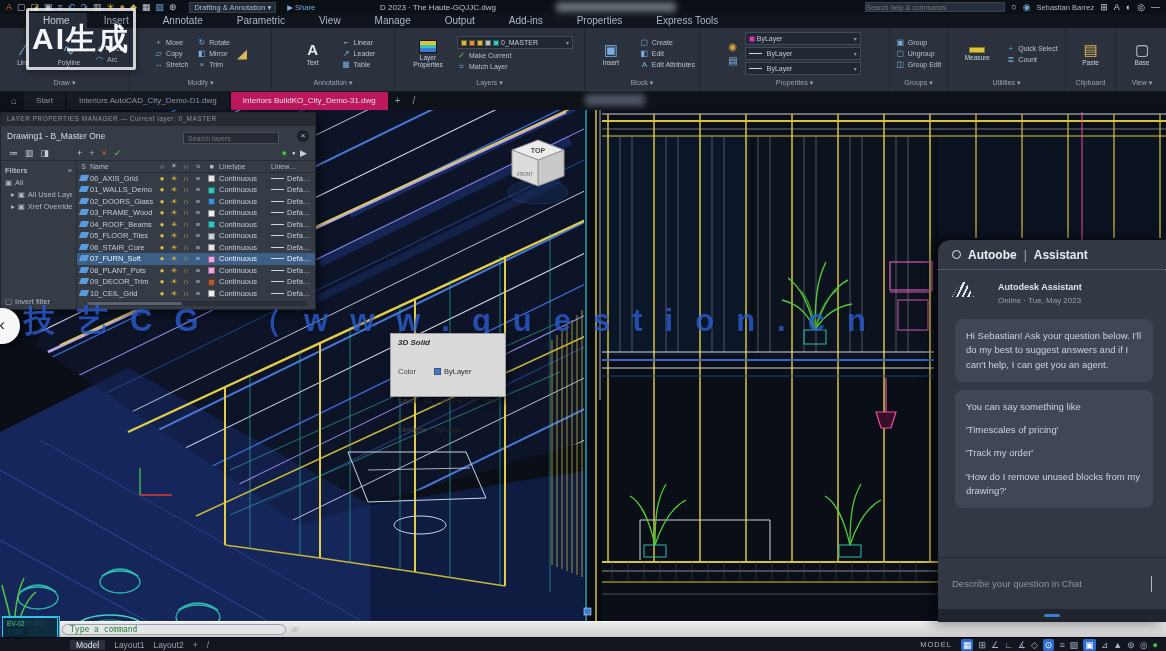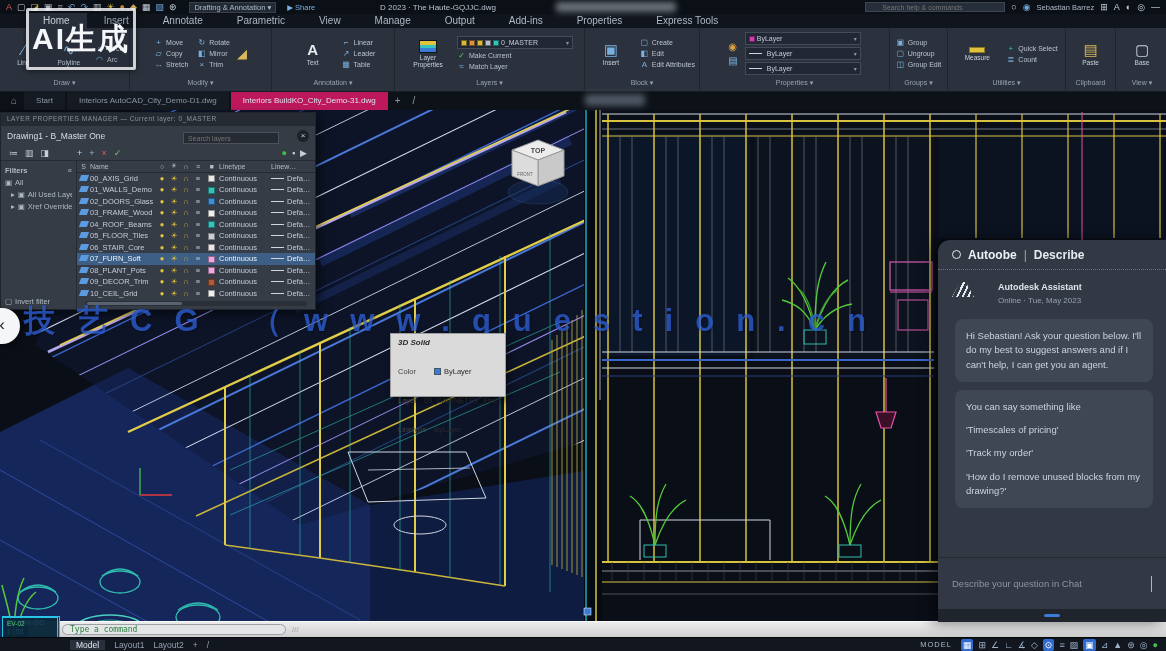--- a/index.html
+++ b/index.html
@@ -360,21 +360,21 @@
     <span class="qi" style="color: rgb(232, 200, 60);">☀</span>
     <span class="qi" style="color: rgb(224, 154, 60);">●</span>
     <span class="qi" style="color: rgb(217, 183, 90);">◆</span>
     <span class="qi" style="color: rgb(199, 208, 218);">▦</span>
     <span class="qi" style="color: rgb(111, 168, 220);">▨</span>
     <span class="qi" style="color: rgb(199, 208, 218);">⊛</span>
     <span class="wsdrop"><span>Drafting &amp; Annotation</span> ▾</span>
     <span class="sharebtn">▶ Share</span>
     <span class="t-title">D 2023 · The Haute-GQJJC.dwg</span>
     <div class="t-right">
-      <input class="t-search" style="width: 140px; height: 10px; background: rgb(38, 46, 58); border: 1px solid rgb(61, 69, 82); color: rgb(159, 176, 194); font-size: 7px; padding: 0px 16px; outline: none;" placeholder="Search help &amp; commands">
+      <input class="t-search" style="width: 140px; height: 10px; background: rgb(38, 46, 58); border: 1px solid rgb(61, 69, 82); color: rgb(159, 176, 194); font-size: 7px; padding: 0px 0; outline: none;" placeholder="Search help &amp; commands">
       <span class="qi" style="color:#c7d0da">○</span>
       <span class="qi" style="color:#6fa8dc">◉</span>
       <span class="t-user">Sebastian Barrez</span>
       <span class="qi" style="color:#c7d0da">⊞</span>
       <span class="qi" style="color:#c7d0da">A</span>
       <span class="qi" style="color:#c7d0da">◐</span>
       <span class="qi" style="color:#c7d0da">◎</span>
       <span class="qi" style="color:#c7d0da">—</span>
     </div>
   </div>
@@ -859,21 +859,21 @@
         <span class="tt-lab">Linetype</span>
         <span>ByLayer</span>
       </div>
   </div>
 
   <div class="abs assistant">
     <div class="as-head">
       <span class="as-ring"></span>
       <span class="as-brand">Autoobe</span>
       <span class="as-sep">|</span>
-      <span class="as-title">Describe</span>
+      <span class="as-title">Assistant</span>
     </div>
     <div class="as-bot">
       <span class="adsk"></span>
       <span>
         <div class="bot-n">Autodesk Assistant</div>
         <div class="bot-m">Online · Tue, May 2023</div>
       </span>
     </div>
     <div class="bubble">
         <p>Hi Sebastian! Ask your question below. I'll do my best to suggest answers and if I can't help, I can get you an agent.</p>

